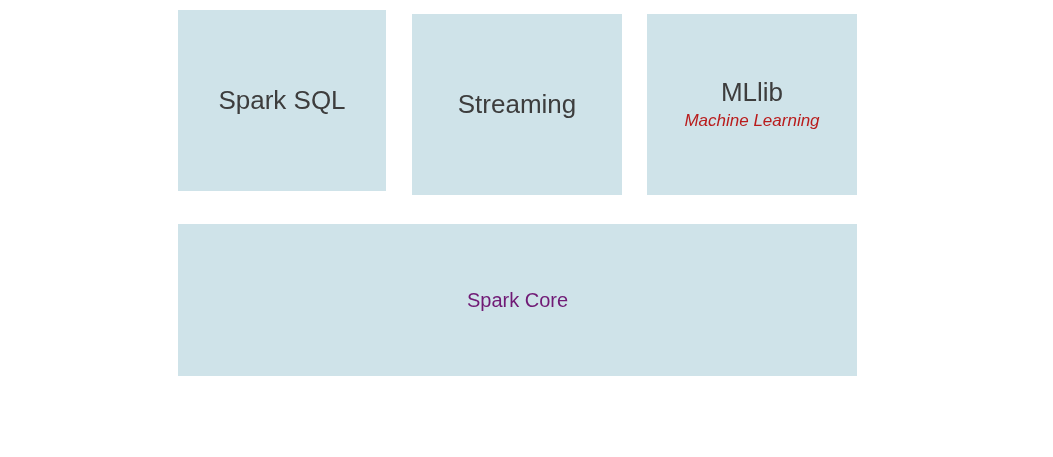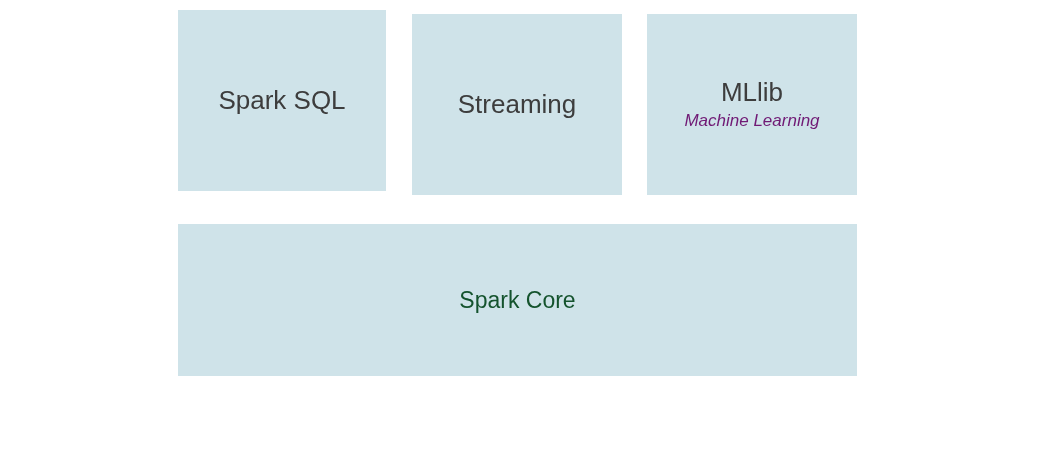--- a/index.html
+++ b/index.html
@@ -43,25 +43,25 @@
   }
   .box-title {
     font-size: 26px;
     line-height: 33px;
     color: #3d3d3d;
   }
   .box-subtitle {
     font-size: 17px;
     line-height: 24px;
     font-style: italic;
-    color: #701a75;
+    color: #b91c1c;
   }
   .core-title {
-    font-size: 23px;
-    color: #14532d;
+    font-size: 20px;
+    color: #701a75;
   }
 </style>
 </head>
 <body>
 
 <div class="canvas">
 
   <div class="box box-spark-sql">
     <div class="box-title">Spark SQL</div>
   </div>

